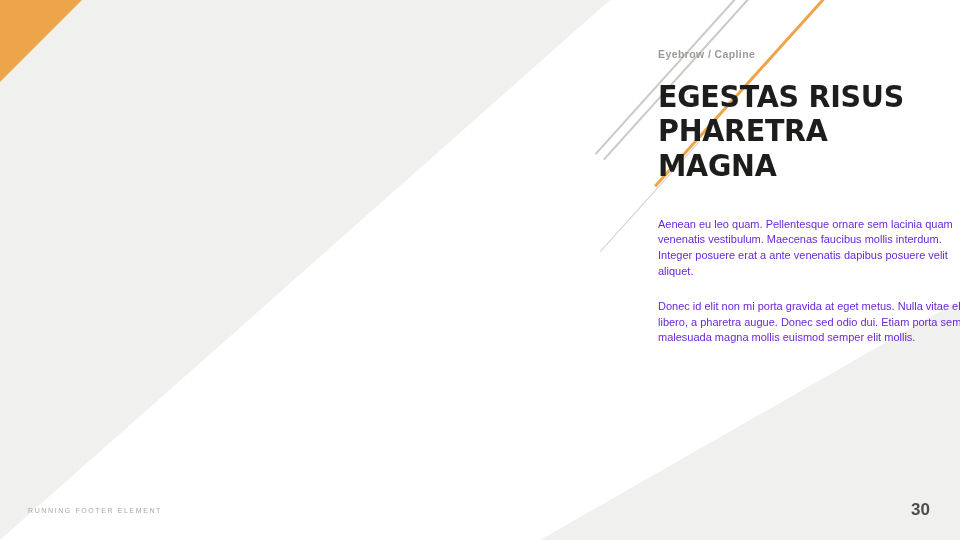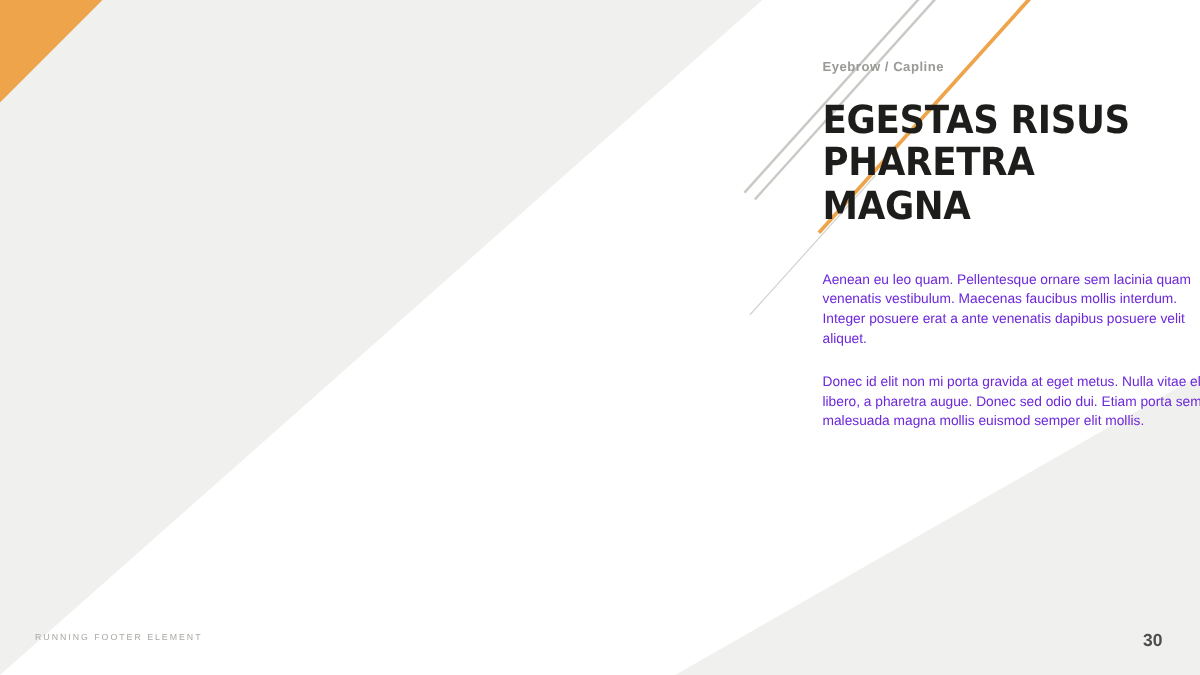--- a/index.html
+++ b/index.html
@@ -145,21 +145,21 @@
     bottom: 26px;
     font-size: 7px;
     letter-spacing: 1.6px;
     color: #a8a8a4;
     text-transform: uppercase;
   }
   .page-number {
     position: absolute;
     right: 30px;
     bottom: 20px;
-    font-size: 14px;
+    font-size: 17px;
     font-weight: bold;
     color: #4d4d4b;
   }
 </style>
 </head>
 <body>
 
 <div class="slide">
 
   <div class="bg-panel"></div>

